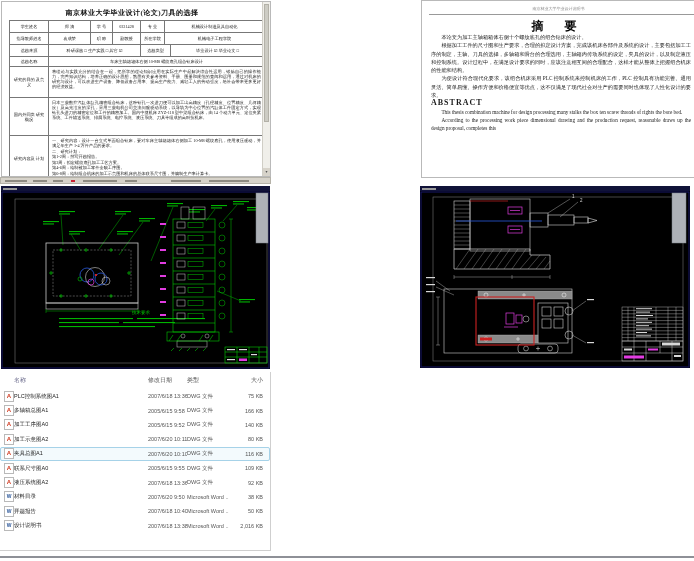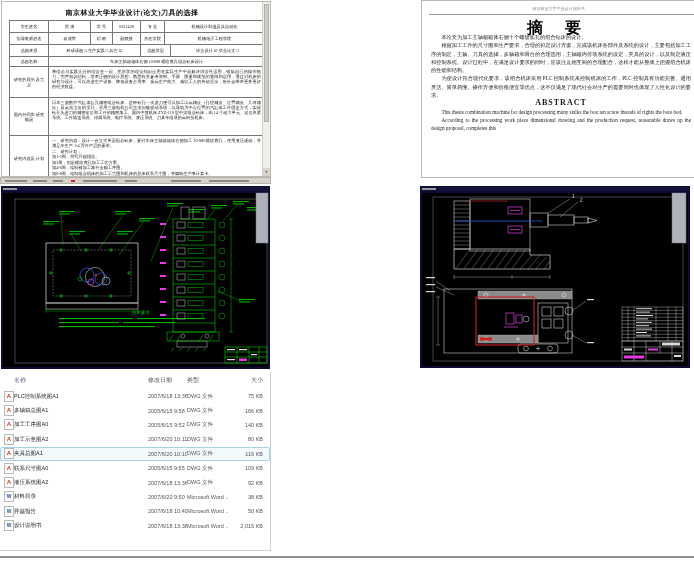--- a/index.html
+++ b/index.html
@@ -18,26 +18,26 @@
   .frow:first-child{border-top:none;}
   .fcell{border-left:0.5px solid #777;box-sizing:border-box;padding:1px 2px;
          display:flex;align-items:center;justify-content:center;text-align:center;overflow:hidden;}
   .fcell:first-child{border-left:none;}
   .fcell.body{justify-content:flex-start;text-align:justify;align-items:flex-start;display:block;padding:2px 3px;}
   .lab{background:#fff;}
   .plan div{margin:0 0 0.6px 0;}
   
   .hdr-small{position:absolute;left:0;right:0;top:5px;text-align:center;font-size:4px;color:#888;}
   .hdr-line{position:absolute;left:7px;right:0;top:13px;border-top:0.6px solid #999;}
-  .abs-title{position:absolute;left:0;right:0;top:17px;text-align:center;font-size:16px;font-weight:bold;
+  .abs-title{position:absolute;left:0;right:0;top:17px;text-align:center;font-size:12px;font-weight:bold;
              color:#000;font-family:"Liberation Serif",serif;letter-spacing:9px;}
   .cnbody{position:absolute;left:9px;right:4px;top:32px;font-size:5.2px;line-height:8.3px;
           font-family:"Liberation Serif",serif;color:#1a1a1a;text-align:justify;}
   .cnbody p{margin:0;text-indent:2em;}
-  .en-title{text-align:center;font-weight:bold;font-size:8px;letter-spacing:1px;margin:9px 0 3px 0;
+  .en-title{font-weight:bold;font-size:8px;letter-spacing:1px;margin:9px 0 3px 0;
             font-family:"Liberation Serif",serif;text-indent:0 !important;}
   .enp{font-family:"Liberation Serif",serif;}
   
   #status-bar{position:absolute;left:0;top:177px;width:271px;height:7px;background:#d7d3ca;
               border:1px solid #b5b2a8;box-sizing:border-box;}
   .sdash{position:absolute;top:2px;height:2px;background:#8e8b82;}
   .sdash.red{background:#c23;}
   
   .cad{position:absolute;background:#000;}
   #cad-left{left:1px;top:186px;width:269px;height:183px;}

